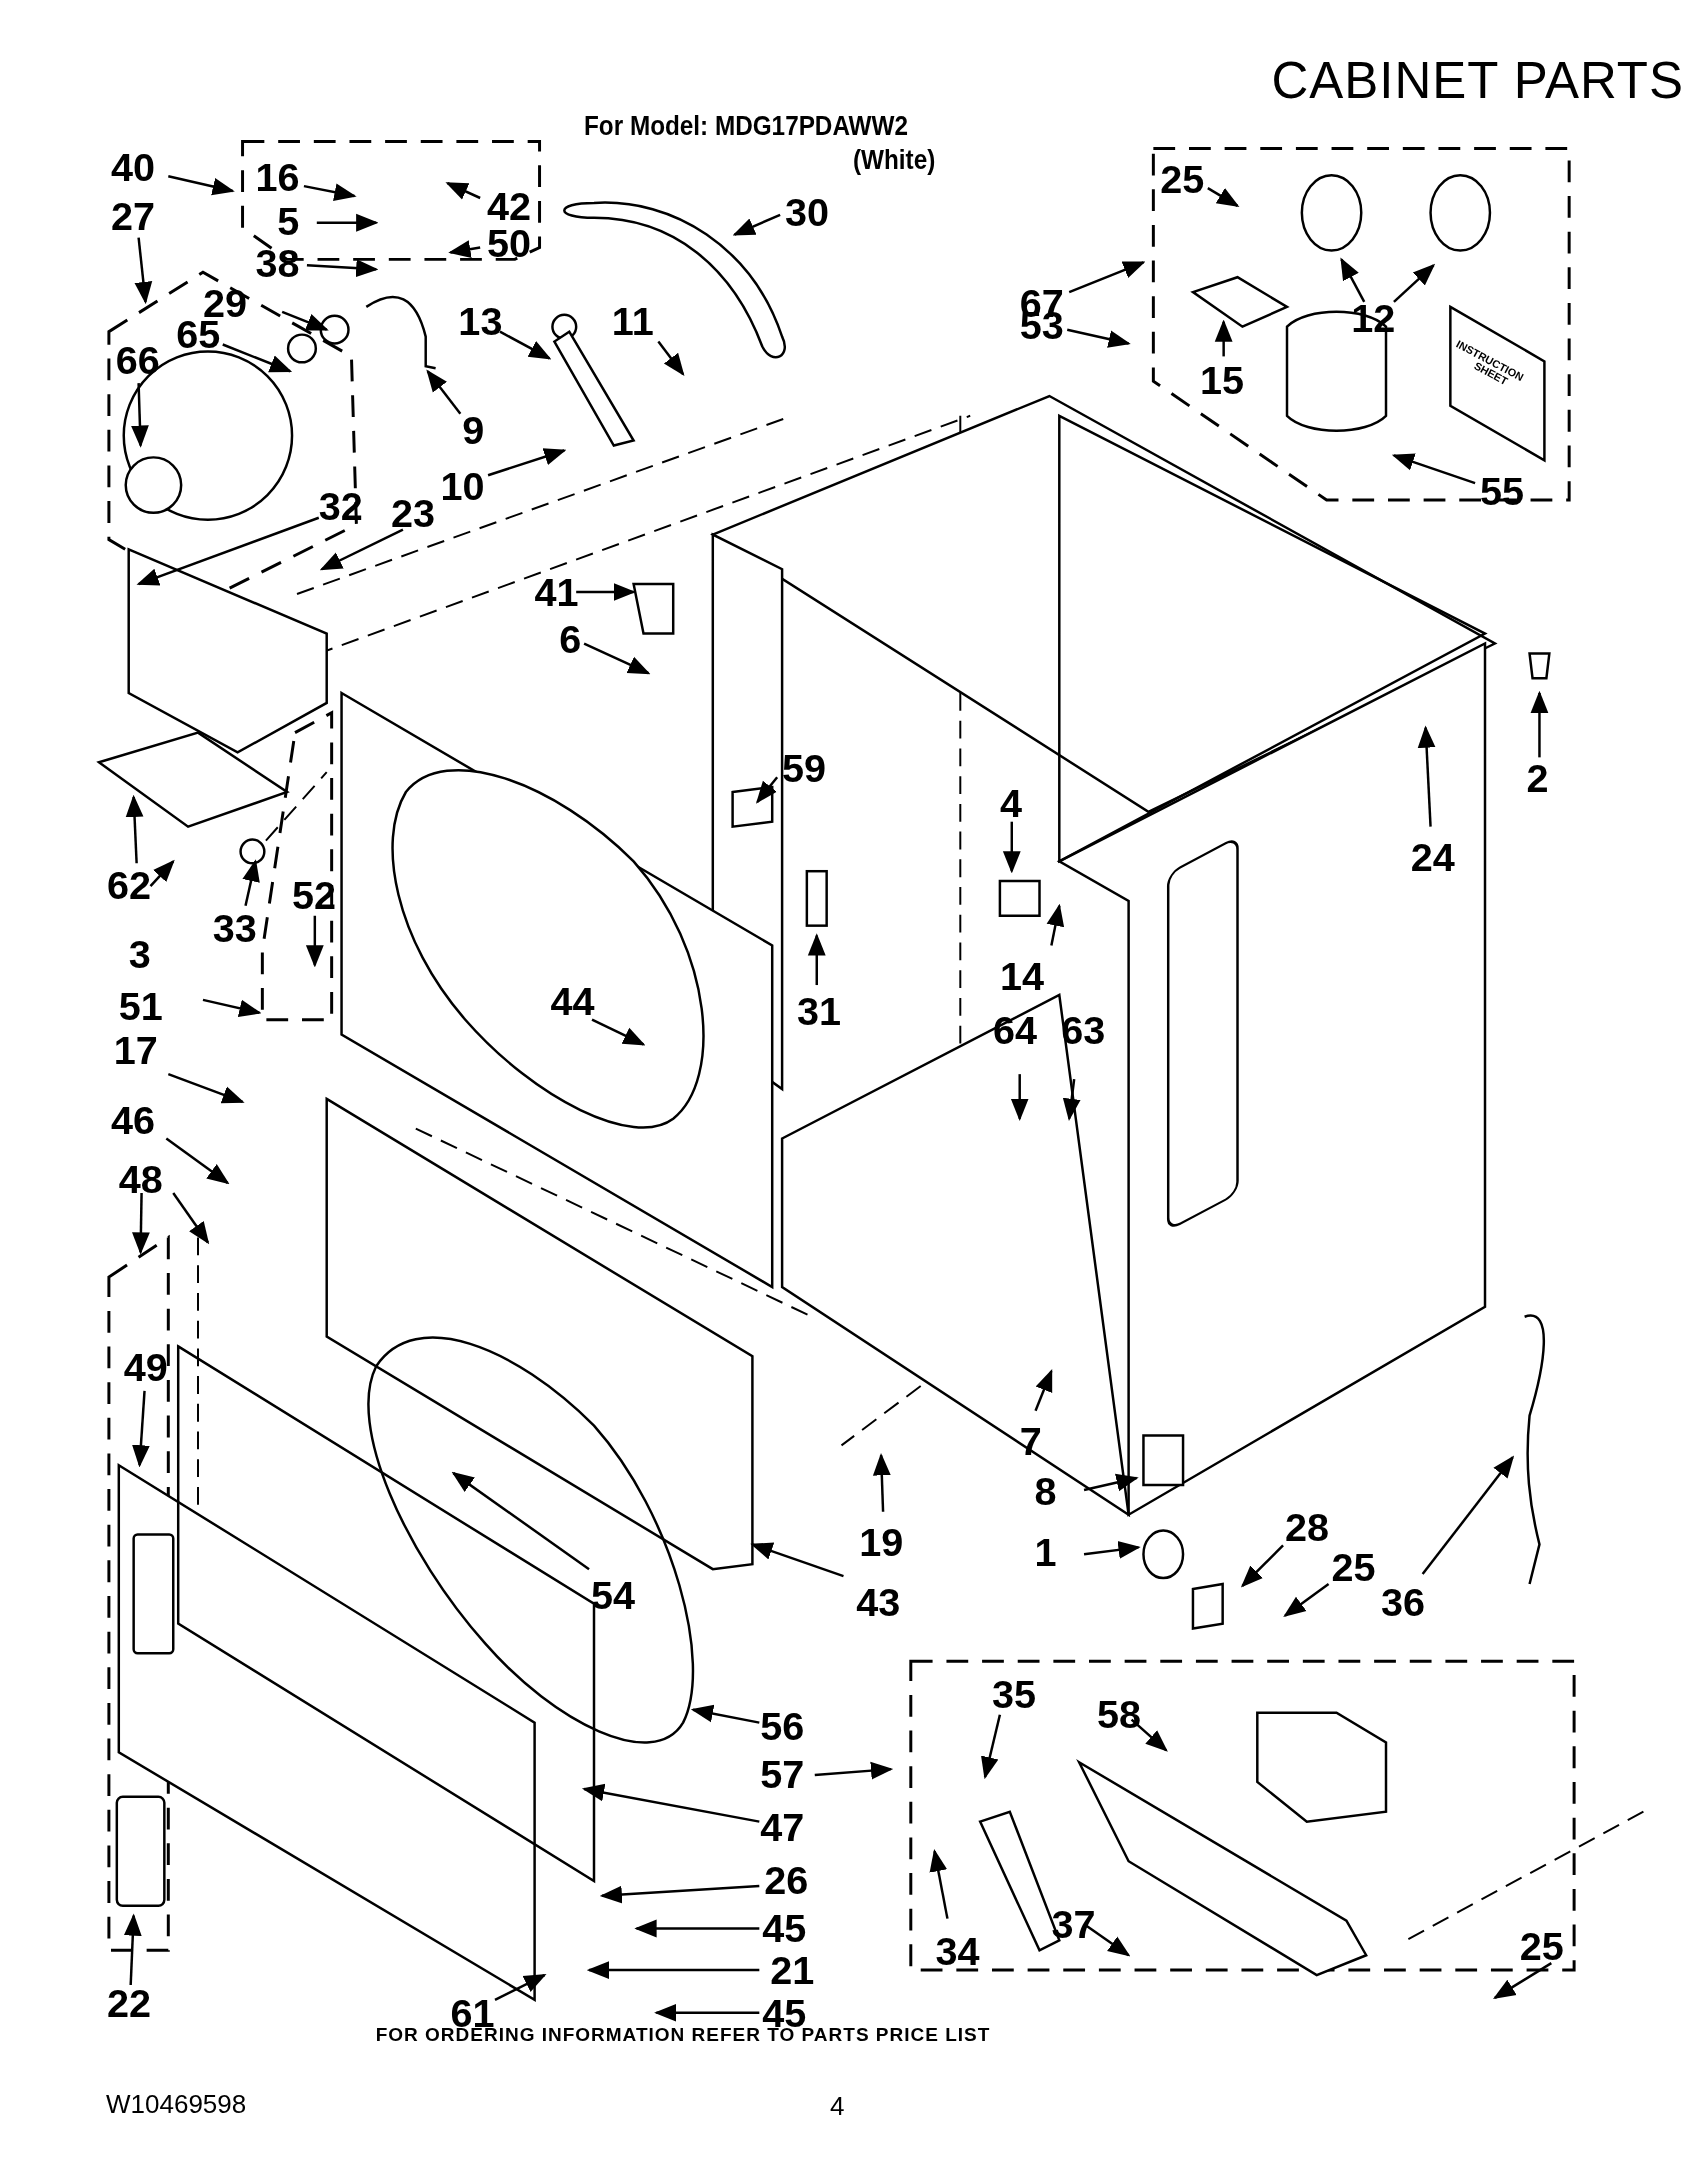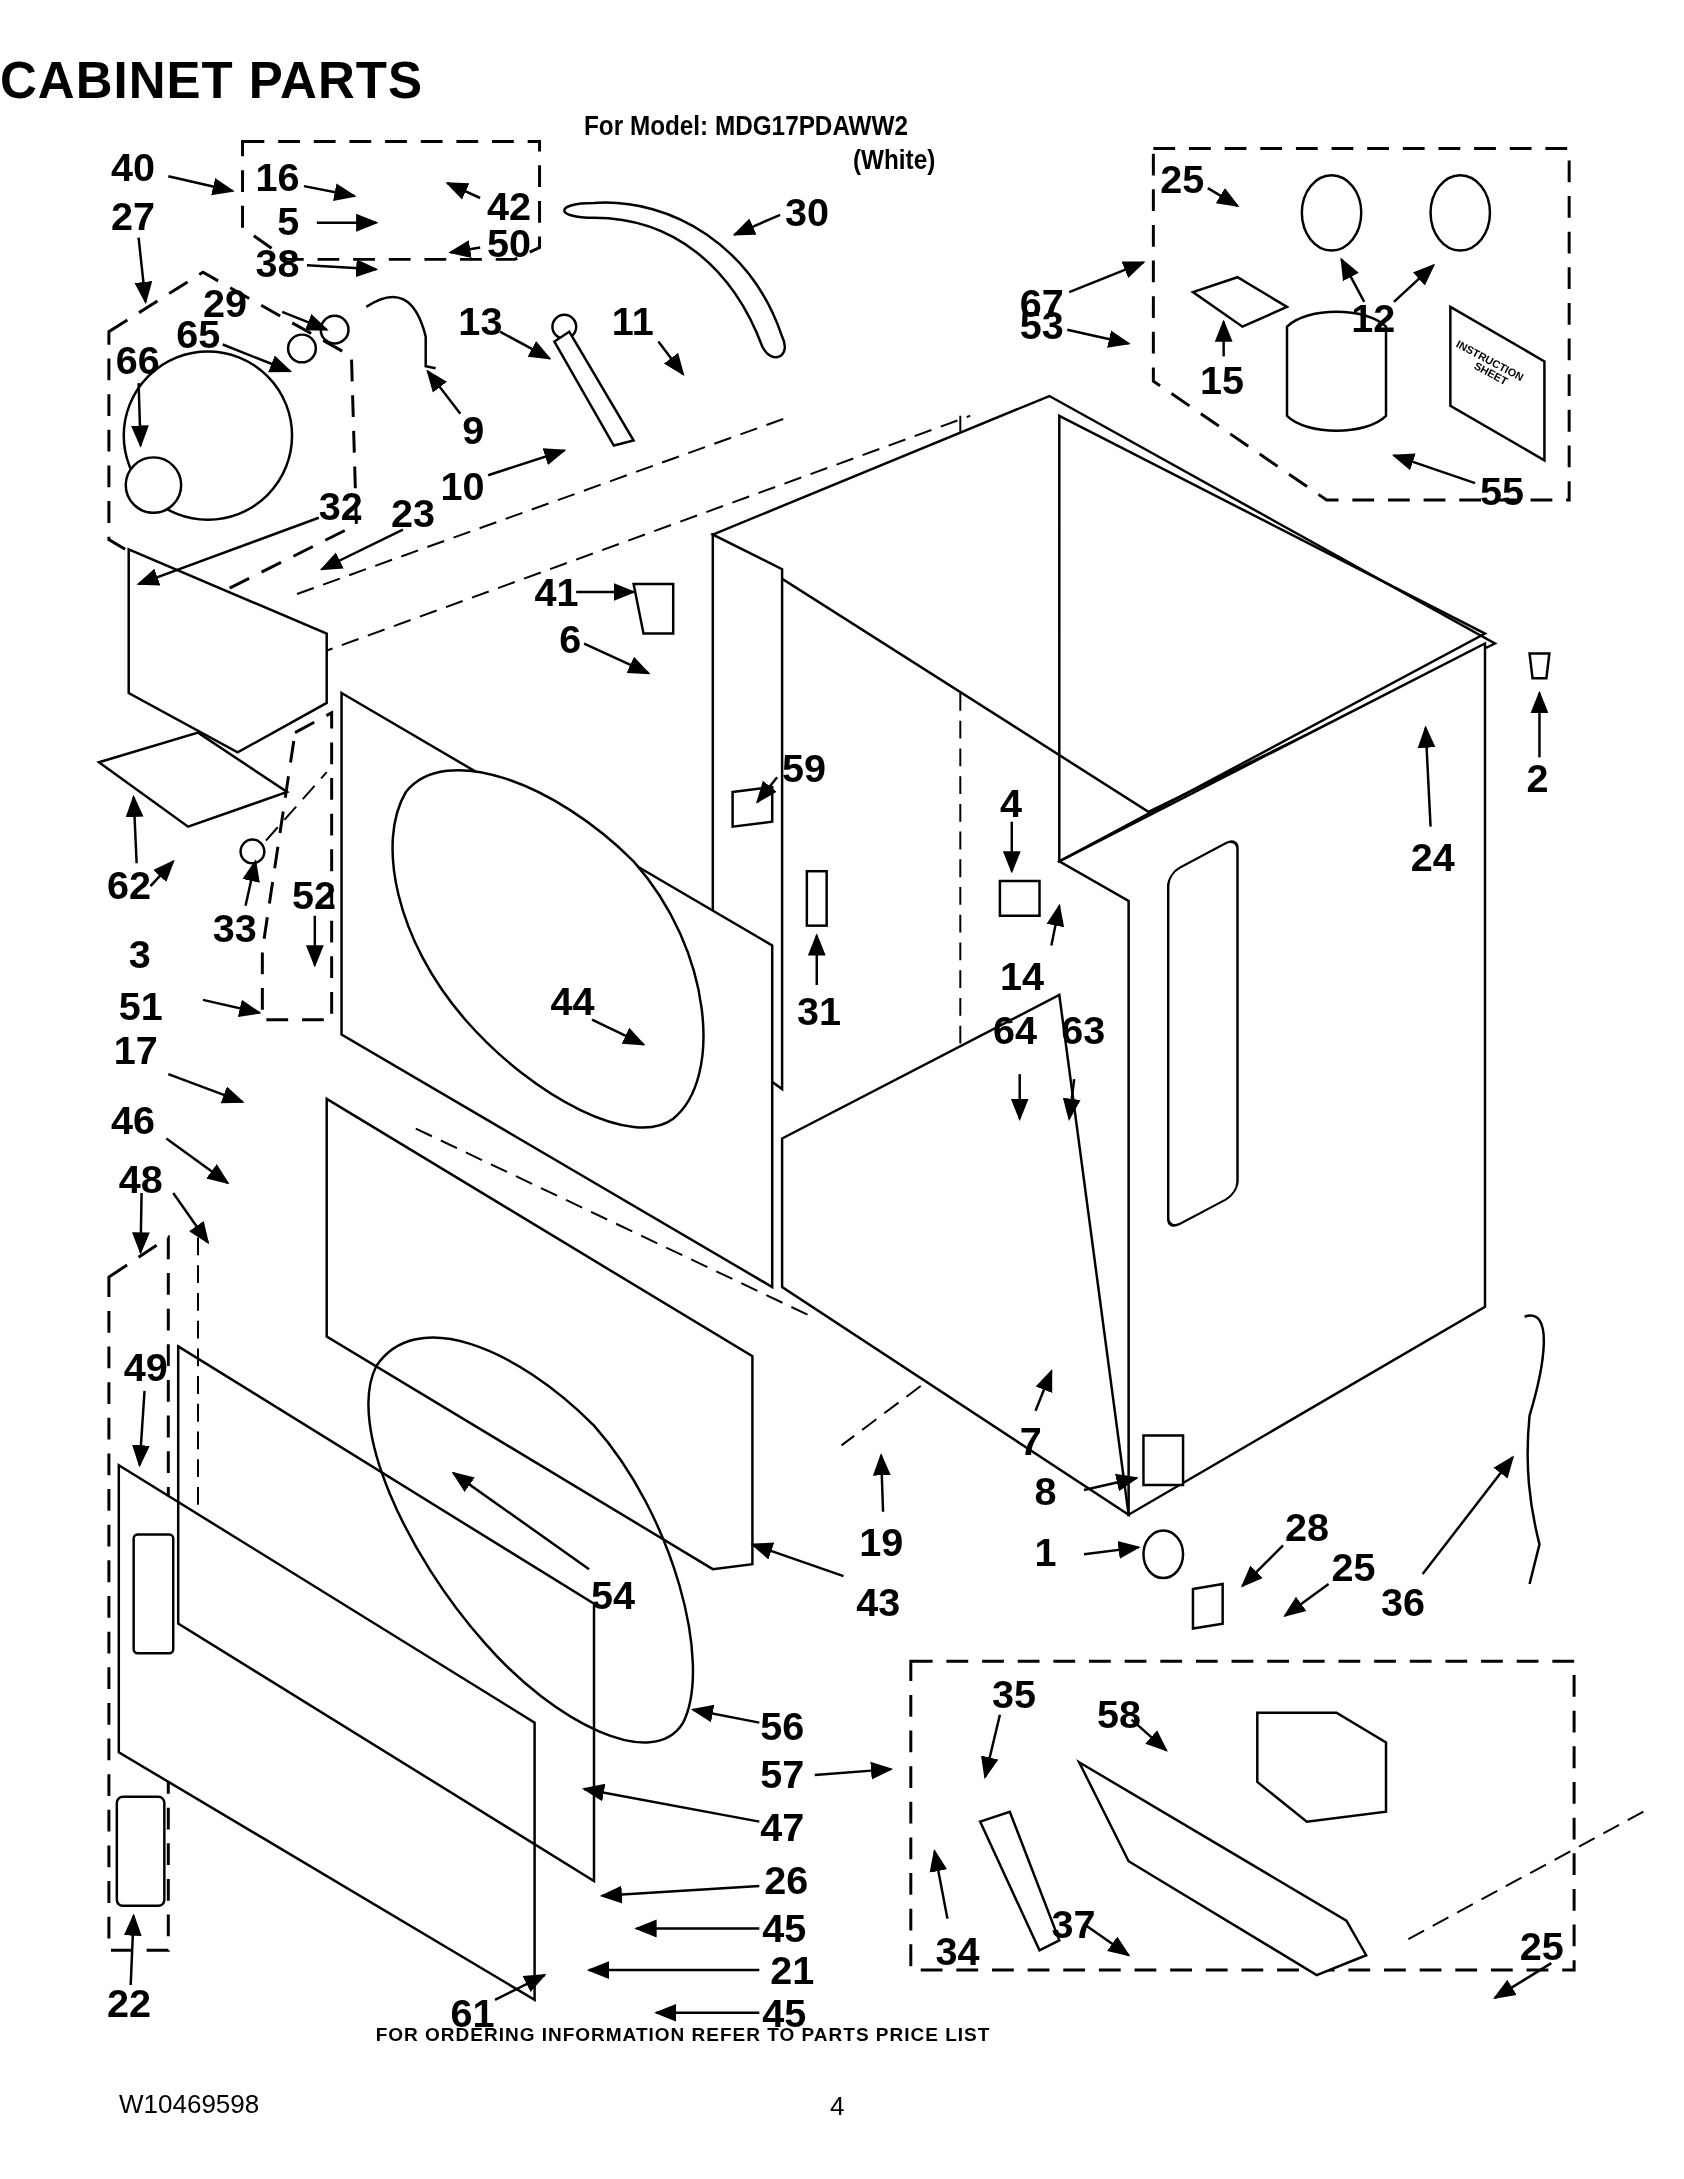--- a/index.html
+++ b/index.html
@@ -1,23 +1,23 @@
 <!DOCTYPE html>
 <html><head>
 <meta charset="utf-8">
 <style>
   html, body { margin: 0; padding: 0; background: #ffffff; }
   body { width: 1684px; height: 2179px; position: relative; overflow: hidden; font-family: "Liberation Sans", sans-serif; color: #000; }
-  .title { position: absolute; left: 0; width: 1684px; text-align: left; top: 51px; font-weight: bold; font-size: 51px; letter-spacing: 1px; }
+  .title { position: absolute; left: 0; width: 1684px; text-align: right; top: 51px; font-weight: normal; font-size: 51px; letter-spacing: 1px; }
   .subtitle { position: absolute; left: 584px; top: 111px; font-weight: bold; font-size: 27px; transform: scaleX(0.9); transform-origin: left top; }
   .subtitle2 { position: absolute; left: 853px; top: 145px; font-weight: bold; font-size: 27px; transform: scaleX(0.9); transform-origin: left top; }
   svg.diagram { position: absolute; left: 0; top: 0; }
   .callout { font-family: "Liberation Sans", sans-serif; font-weight: bold; font-size: 40px; fill: #000; }
   .footer-note { position: absolute; left: 0; width: 1366px; top: 2024px; text-align: center; font-weight: bold; font-size: 19px; letter-spacing: 1px; }
-  .doc-number { position: absolute; left: 119px; top: 2089px; font-size: 26px; }
+  .doc-number { position: absolute; left: 106px; top: 2089px; font-size: 26px; }
   .page-number { position: absolute; left: 830px; top: 2091px; font-size: 26px; }
   .book-text { font-family: "Liberation Sans", sans-serif; font-weight: bold; font-size: 11px; fill: #000; }
 </style>
 </head>
 <body>
 
 <div class="title">CABINET PARTS</div>
 <div class="subtitle">For Model: MDG17PDAWW2</div>
 <div class="subtitle2">(White)</div>
 

